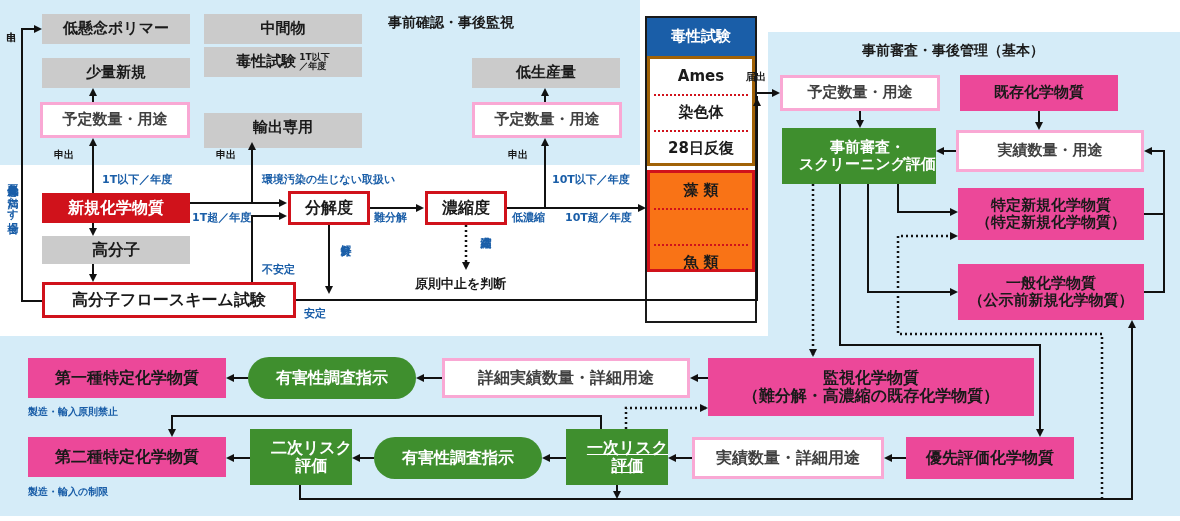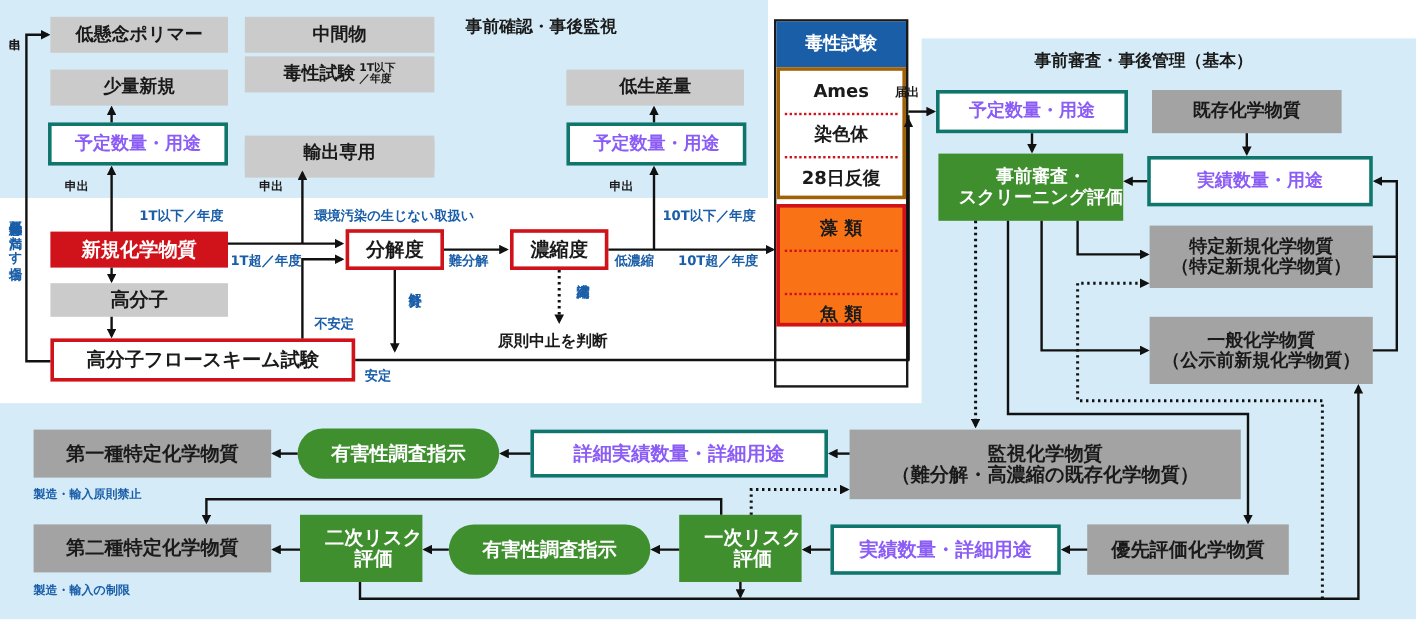--- a/index.html
+++ b/index.html
@@ -1,24 +1,24 @@
 <!DOCTYPE html>
 <html><head>
 <meta charset="utf-8">
 <style>
   html,body{margin:0;padding:0;background:#fff;}
   body{width:1180px;height:521px;position:relative;overflow:hidden;font-family:"DejaVu Sans","Liberation Sans",sans-serif;}
   .abs{position:absolute;box-sizing:border-box;}
   .panel{background:#d5ecf8;}
   .box{display:flex;align-items:center;justify-content:center;text-align:center;font-weight:bold;line-height:1.15;box-sizing:border-box;position:absolute;}
   .gray{background:#cbcbcb;color:#1a1a1a;font-size:15px;}
-  .blue{background:#fff;border:3px solid #0f766e;color:#8b5cf6;font-size:15px;}
+  .blue{background:#fff;border:3px solid #f9a8d4;color:#404040;font-size:15px;}
   .red{background:#fff;border:3px solid #d0121b;color:#1a1a1a;font-size:16px;}
   .redfill{background:#d0121b;color:#fff;font-size:16px;}
-  .yellow{background:#a3a3a3;color:#1a1a1a;font-size:15px;}
+  .yellow{background:#ec4899;color:#1a1a1a;font-size:15px;}
   .green{background:#3f8f2e;color:#fff;font-size:15px;justify-content:flex-end;}
   .pill{background:#3f8f2e;color:#fff;font-size:15px;border-radius:22px;}
   .lbl{position:absolute;font-size:11px;font-weight:bold;color:#1a5ea8;white-space:nowrap;}
   .lblk{position:absolute;font-size:11px;font-weight:bold;color:#1a1a1a;white-space:nowrap;}
   .vert{writing-mode:vertical-rl;letter-spacing:0;}
   .title{position:absolute;font-size:14px;font-weight:bold;color:#1a1a1a;white-space:nowrap;}
   .tox-head{background:#1a5ea8;color:#fff;font-size:15px;}
   .tox-cell{position:absolute;left:0;width:100%;display:flex;align-items:center;justify-content:center;font-weight:bold;font-size:15px;color:#1a1a1a;}
   .dotsep{position:absolute;left:4px;right:4px;height:0;border-top:2px dotted #d0121b;}
   svg{position:absolute;left:0;top:0;}
@@ -90,32 +90,32 @@
 <div class="box pill" style="left:248px;top:357px;width:168px;height:42px;font-size:16px;">有害性調査指示</div>
 <div class="box blue" style="left:442px;top:358px;width:248px;height:40px;font-size:16px;">詳細実績数量・詳細用途</div>
 <div class="box yellow" style="left:708px;top:358px;width:326px;height:58px;font-size:16px;">
   <div><span>監視化学物質</span><br><span>（難分解・高濃縮の既存化学物質）</span></div>
 </div>
 <div class="box yellow" style="left:28px;top:437px;width:198px;height:40px;font-size:16px;">第二種特定化学物質</div>
 <div class="box green" style="left:250px;top:429px;width:102px;height:56px;font-size:16px;">
   <div><span>二次リスク</span><br><span>評価</span></div>
 </div>
 <div class="box pill" style="left:374px;top:437px;width:168px;height:42px;font-size:16px;">有害性調査指示</div>
-<div class="box green" style="left:566px;top:429px;width:102px;height:56px;font-size:16px;">
+<div class="box green" style="left:566px;top:429px;width:102px;height:56px;font-size:16px;text-decoration:underline;">
   <div><span>一次リスク</span><br><span>評価</span></div>
 </div>
 <div class="box blue" style="left:692px;top:437px;width:192px;height:42px;font-size:16px;">実績数量・詳細用途</div>
 <div class="box yellow" style="left:906px;top:437px;width:168px;height:42px;font-size:16px;">優先評価化学物質</div>
 
 <div class="lblk vert" style="left:4px;top:24px;font-size:10px;">申出</div>
 <div class="lblk" style="left:54px;top:148px;font-size:10px;">申出</div>
 <div class="lblk" style="left:216px;top:148px;font-size:10px;">申出</div>
 <div class="lblk" style="left:508px;top:148px;font-size:10px;">申出</div>
 <div class="lblk" style="left:746px;top:70px;font-size:10px;">届出</div>
-<div class="lbl" style="left:102px;top:172px;margin-left:14px;">1T以下／年度</div>
+<div class="lbl" style="left:102px;top:172px;">1T以下／年度</div>
 <div class="lbl" style="left:192px;top:210px;">1T超／年度</div>
 <div class="lbl" style="left:262px;top:172px;">環境汚染の生じない取扱い</div>
 <div class="lbl" style="left:374px;top:210px;">難分解</div>
 <div class="lbl vert" style="left:337px;top:236px;">良分解</div>
 <div class="lbl" style="left:512px;top:210px;">低濃縮</div>
 <div class="lbl vert" style="left:477px;top:228px;">高濃縮</div>
 <div class="lbl" style="left:552px;top:172px;">10T以下／年度</div>
 <div class="lbl" style="left:565px;top:210px;">10T超／年度</div>
 <div class="lbl" style="left:262px;top:262px;">不安定</div>
 <div class="lbl" style="left:304px;top:306px;">安定</div>

